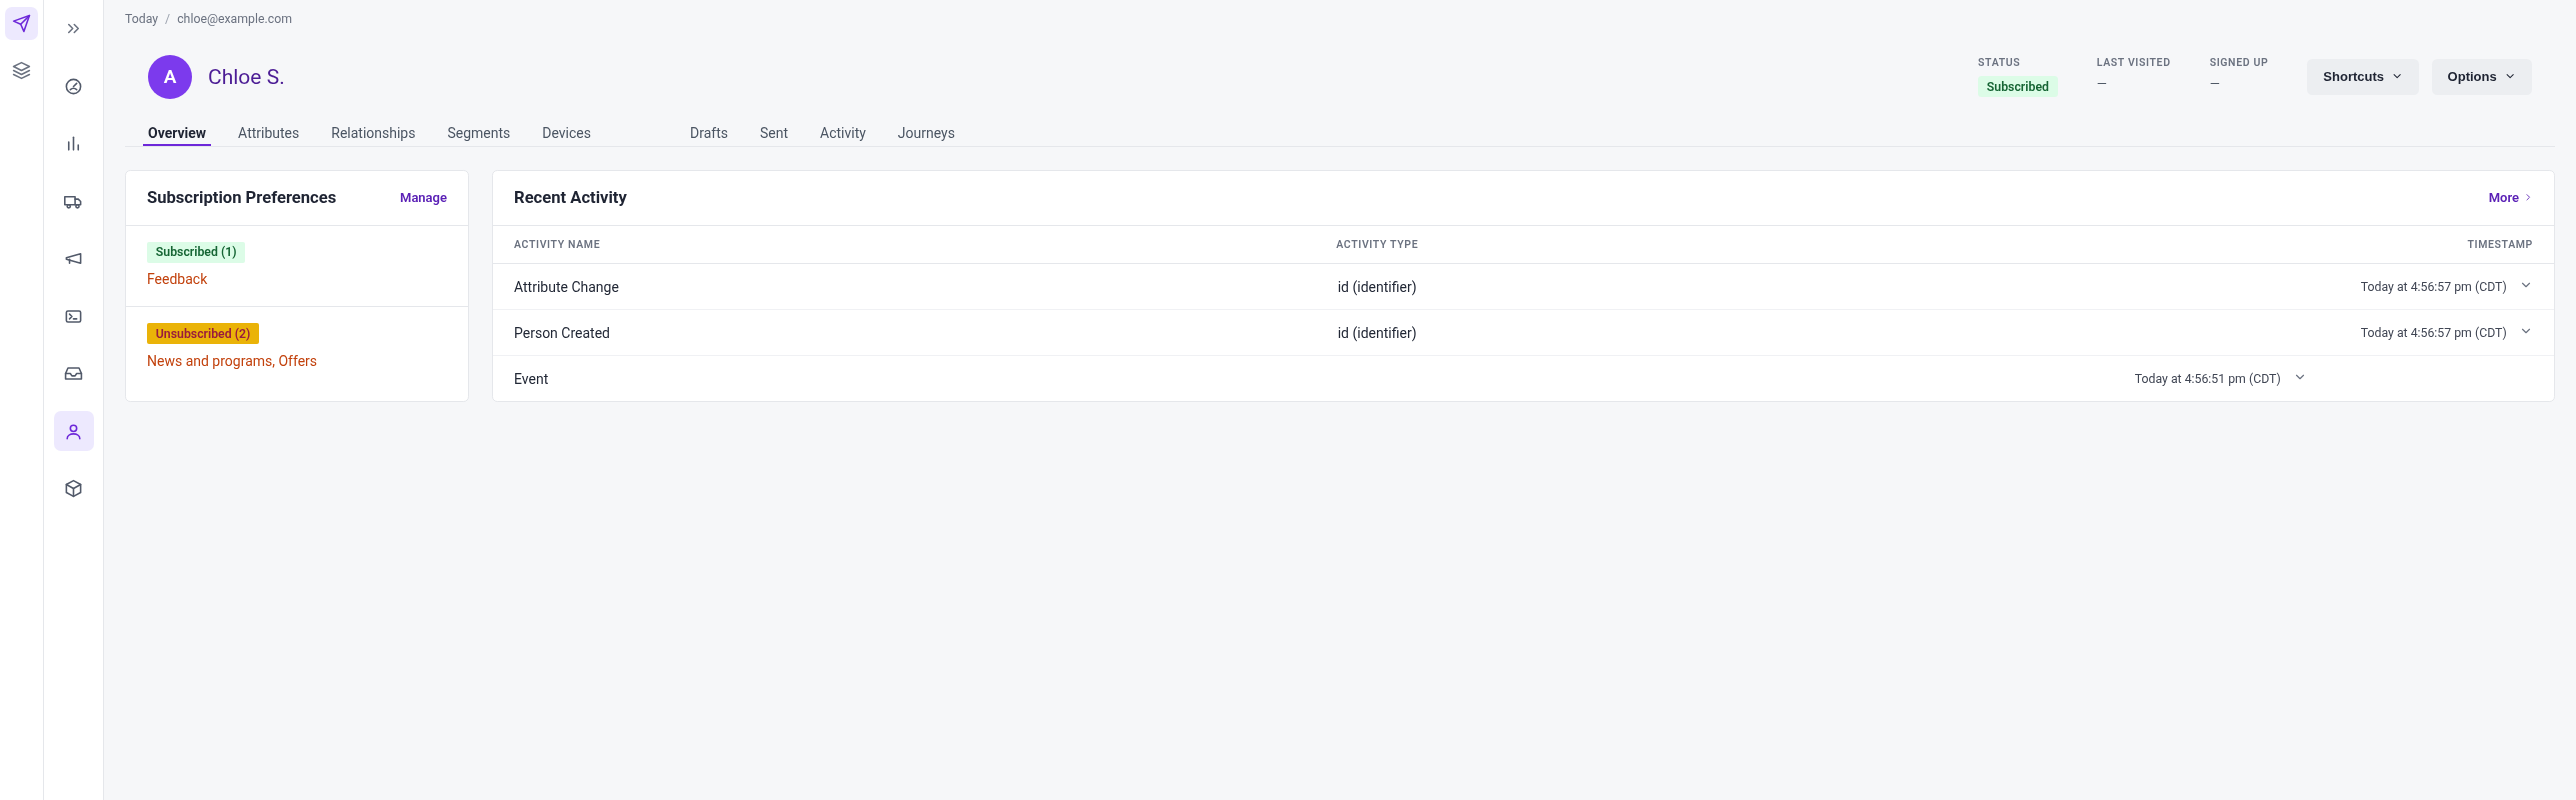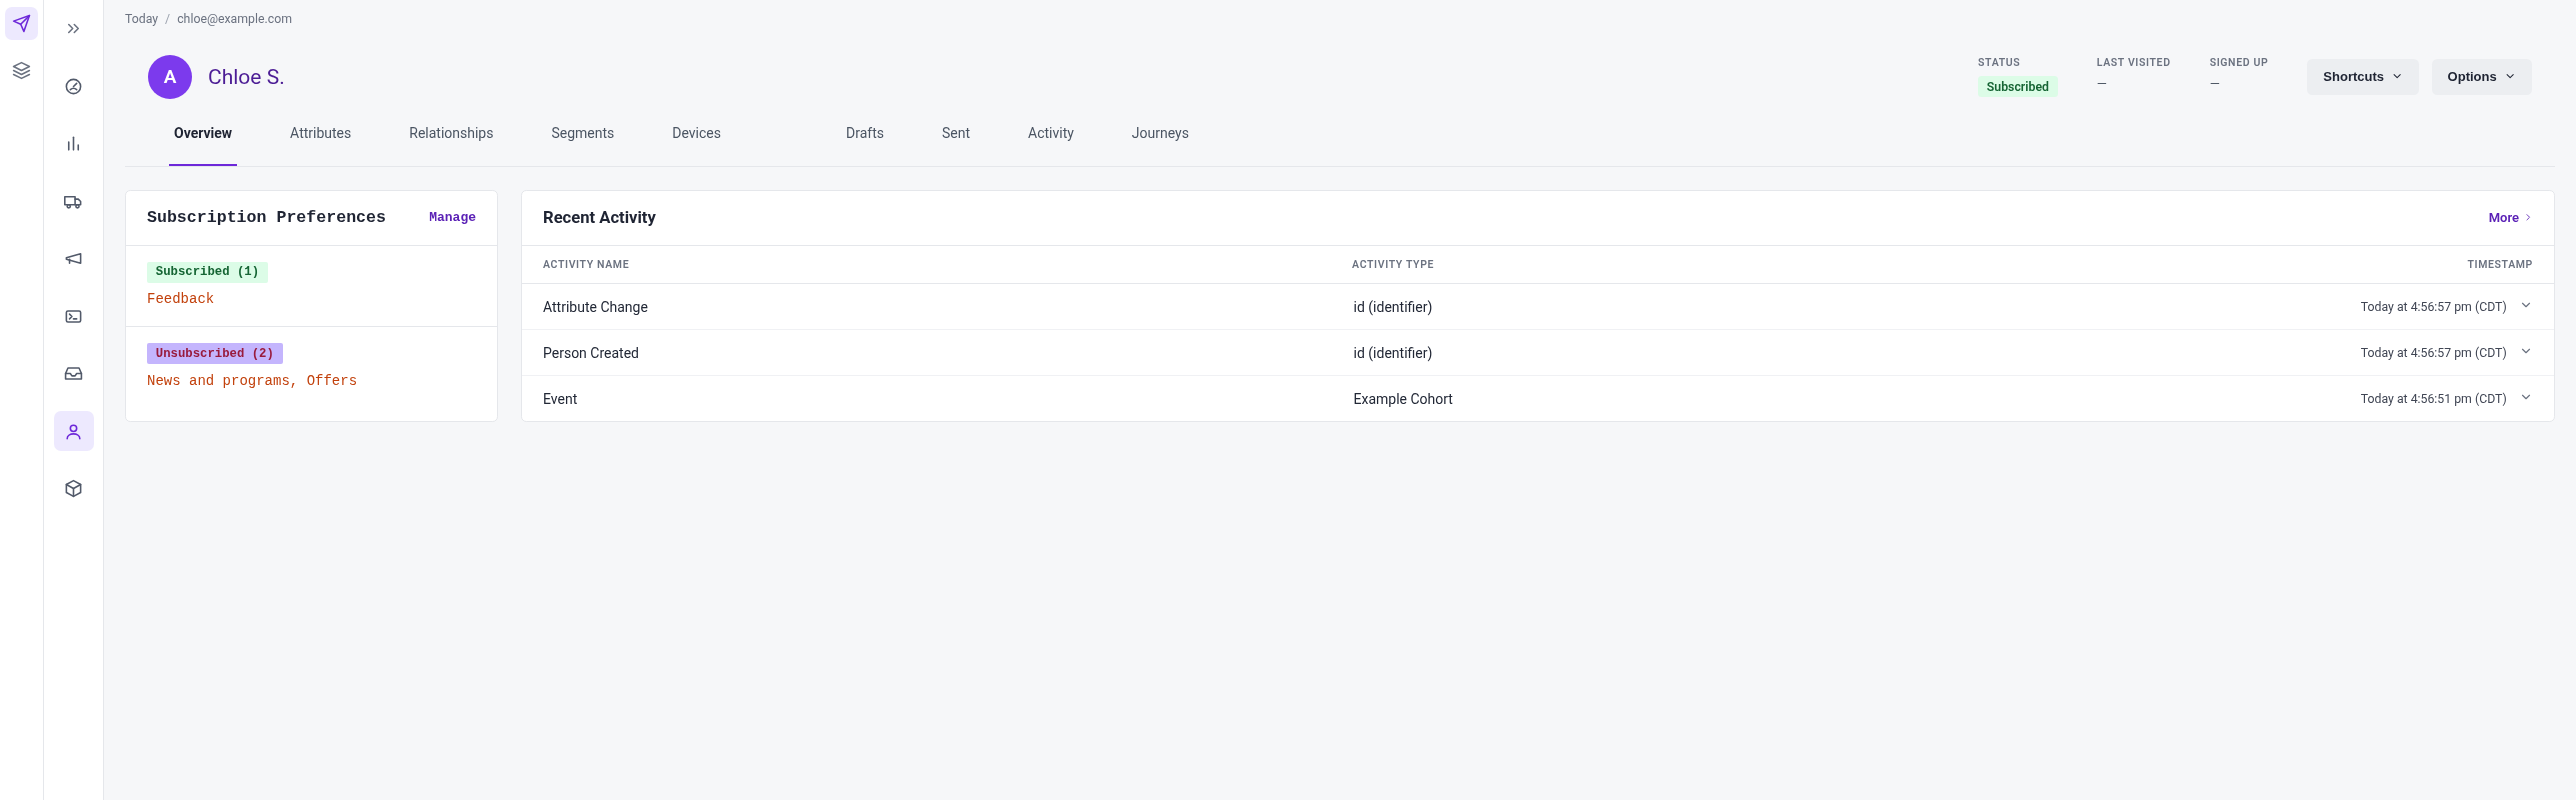--- a/index.html
+++ b/index.html
@@ -162,21 +162,21 @@
       padding: 3.5px 8.8px;
       border-radius: 3.5px;
       font-size: 12.3px;
       font-weight: 600;
     }
     .badge-green {
       background: #dcfce7;
       color: #166534;
     }
     .badge-red {
-      background: #c4b5fd;
+      background: #eab308;
       color: #991b3d;
     }
     .header-actions {
       display: flex;
       gap: 12.3px;
     }
     .btn {
       background: #eceef1;
       border: none;
       border-radius: 5.3px;
@@ -194,26 +194,25 @@
       height: 12.3px;
     }
     
     .tabs {
       display: flex;
       gap: 32px;
       padding: 19px 23px 0;
       border-bottom: 0.9px solid #e5e7eb;
     }
     .tab {
-      padding-bottom: 25px;
+      padding-bottom: 5px;
       font-size: 14px;
       color: #4b5563;
       cursor: pointer;
       position: relative;
-      margin-left: 26px;
     }
     .tab.active {
       color: #1f2433;
       font-weight: 700;
     }
     .tab.active::after {
       content: "";
       position: absolute;
       left: -5.3px;
       right: -5.3px;
@@ -230,22 +229,21 @@
       gap: 23px;
       margin-top: 23px;
       padding: 0 0px;
     }
     .panel {
       background: #fff;
       border: 0.9px solid #e5e7eb;
       border-radius: 5.3px;
     }
     .panel-subs {
-      width: 373px;
-      font-family: Liberation Mono, monospace;
+      width: 344px;
     }
     .panel-activity {
       flex: 1;
     }
     .panel-header {
       display: flex;
       align-items: center;
       justify-content: space-between;
       padding: 17.5px 21px;
     }
@@ -521,21 +519,20 @@
             <div class="cell">id (identifier)</div>
             <div class="cell-ts">
               <span>Today at 4:56:57 pm (CDT)</span>
               <span class="chev"><svg viewBox="0 0 24 24" fill="none" stroke="currentColor" stroke-width="2" stroke-linecap="round" stroke-linejoin="round">
                     <polyline points="6 9 12 15 18 9"></polyline>
                   </svg></span>
             </div>
           </div>
           <div class="row">
             <div class="cell">Event</div>
-            <div class="cell">Example Cohort</div>
             <div class="cell-ts">
               <span>Today at 4:56:51 pm (CDT)</span>
               <span class="chev"><svg viewBox="0 0 24 24" fill="none" stroke="currentColor" stroke-width="2" stroke-linecap="round" stroke-linejoin="round">
                     <polyline points="6 9 12 15 18 9"></polyline>
                   </svg></span>
             </div>
           </div>
         </div>
       </div>
     </div>

